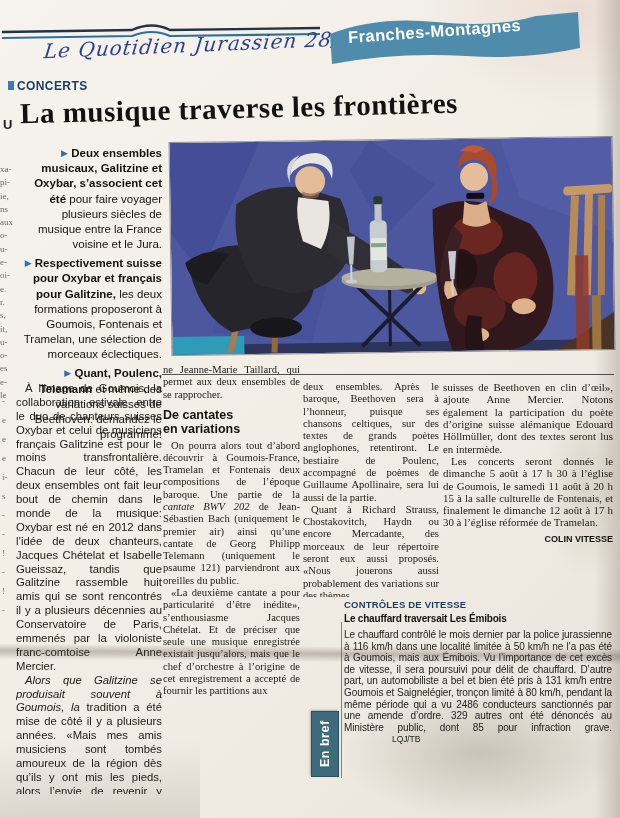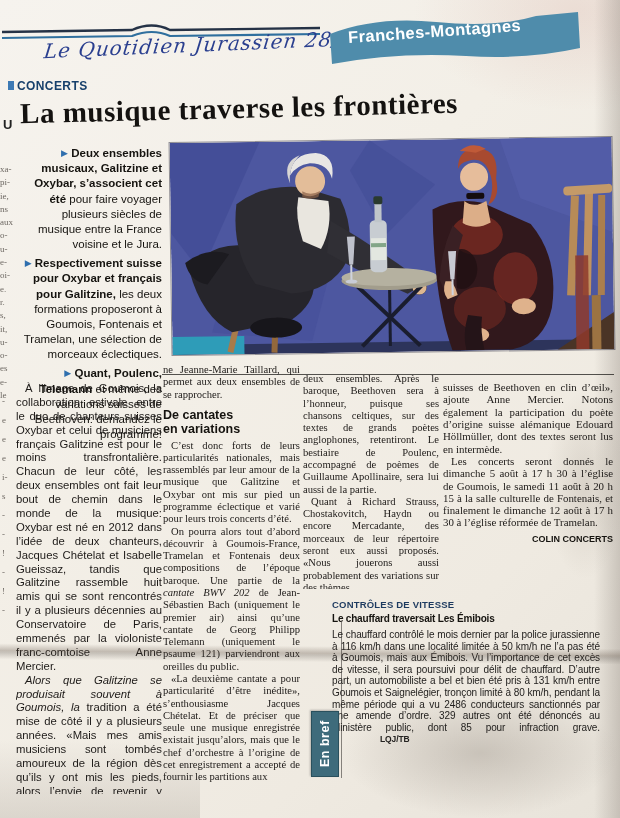--- a/index.html
+++ b/index.html
@@ -43,21 +43,21 @@
            white-space:pre-line;margin:7px 0 3px 0;text-align:left;}
   .byline{font-size:9px;font-weight:bold;color:#15130f;text-align:right;margin-top:5px;}
   
   .caption{font-size:9.8px;color:#15130f;}
   .caption b{font-weight:bold;}
   .cap-rule{height:1px;background:rgba(30,28,26,.75);}
   
   .brief-kicker{font-size:9.5px;font-weight:bold;color:#1d3a5f;letter-spacing:.2px;}
   .brief-title{font-size:10px;font-weight:bold;color:#15130f;margin:3px 0 5px 0;letter-spacing:-.2px;}
   .brief-body{font-size:10px;line-height:1.16;color:#242220;text-align:justify;letter-spacing:-.1px;}
-  .brief-credit{font-weight:bold;font-size:8.5px;margin-left:48px;}
+  .brief-credit{font-weight:normal;font-size:8.5px;margin-left:48px;}
   .enbref{background:#3e6b7b;border:1px solid #2a505d;color:#fff;font-weight:bold;
           font-size:12.5px;writing-mode:vertical-rl;transform:rotate(180deg);
           text-align:center;letter-spacing:.5px;box-shadow:1px 1px 2px rgba(0,0,0,.25);}
   .vline{width:1px;background:rgba(45,42,40,.55);}
 </style>
 </head>
 <body>
 
 <div class="page">
 
@@ -210,38 +210,37 @@
   <div class="abs col serifbody" style="left:16px;top:382px;width:146px;height:412px;overflow:hidden;">
     <p class="ind">À l’image de Goumois, la collaboration estivale entre le duo de chanteurs suisses Oxybar et celui de musiciens français Galitzine est pour le moins transfrontalière. Chacun de leur côté, les deux ensembles ont fait leur bout de chemin dans le monde de la musique: Oxybar est né en 2012 dans l’idée de deux chanteurs, Jacques Chételat et Isabelle Gueissaz, tandis que Galitzine rassemble huit amis qui se sont rencontrés il y a plusieurs décennies au Conservatoire de Paris, emmenés par la violoniste franc-comtoise Anne Mercier.</p>
     <p class="ind"><i>Alors que Galitzine se produisait souvent à Goumois, la</i><span> tradition a été mise de côté il y a plusieurs années. «Mais mes amis musiciens sont tombés amoureux de la région dès qu’ils y ont mis les pieds, alors l’envie de revenir y jouer était toujours présente», indique Anne Mercier.</span></p>
     <p class="ind">Des contacts sont donc pris, notamment par l’ancienne maire de Goumois et méloma-</p>
   </div>
 
   <div class="abs col small-serif" style="left:163px;top:364px;width:137px;height:422px;overflow:hidden;">
     <p>ne Jeanne-Marie Taillard, qui permet aux deux ensembles de se rapprocher.</p>
     <div class="subhead" style="font-family:'Liberation Sans',sans-serif;">De cantates
 en variations</div>
-    <p class="ind">C’est donc forts de leurs particularités nationales, mais rassemblés par leur amour de la musique que Galitzine et Oxybar ont mis sur pied un programme éclectique et varié pour leurs trois concerts d’été.</p>
     <p class="ind"><span>On pourra alors tout d’abord découvrir à Goumois-France, Tramelan et Fontenais deux compositions de l’époque baroque. Une partie de la </span><i>cantate BWV 202</i><span> de Jean-Sébastien Bach (uniquement le premier air) ainsi qu’une cantate de Georg Philipp Telemann (uniquement le psaume 121) parviendront aux oreilles du public.</span></p>
     <p class="ind">«La deuxième cantate a pour particularité d’être inédite», s’enthousiasme Jacques Chételat. Et de préciser que seule une musique enregistrée existait jusqu’alors, mais que le chef d’orchestre à l’origine de cet enregistrement a accepté de fournir les partitions aux</p>
   </div>
 
-  <div class="abs col small-serif" style="left:303px;top:373px;width:136px;height:216px;overflow:hidden;">
+  <div class="abs col small-serif" style="left:303px;top:381px;width:136px;height:216px;overflow:hidden;">
     <p>deux ensembles. Après le baroque, Beethoven sera à l’honneur, puisque ses chansons celtiques, sur des textes de grands poètes anglophones, retentiront. Le bestiaire de Poulenc, accompagné de poèmes de Guillaume Apollinaire, sera lui aussi de la partie.</p>
     <p class="ind">Quant à Richard Strauss, Chostakovitch, Haydn ou encore Mercadante, des morceaux de leur répertoire seront eux aussi proposés. «Nous jouerons aussi probablement des variations sur des thèmes</p>
   </div>
 
   <div class="abs col small-serif" style="left:443px;top:381px;width:170px;font-size:10.9px;line-height:1.13;">
     <p>suisses de Beethoven en clin d’œil», ajoute Anne Mercier. Notons également la participation du poète d’origine suisse alémanique Edouard Höllmüller, dont des textes seront lus en intermède.</p>
     <p class="ind">Les concerts seront donnés le dimanche 5 août à 17 h 30 à l’église de Goumois, le samedi 11 août à 20 h 15 à la salle culturelle de Fontenais, et finalement le dimanche 12 août à 17 h 30 à l’église réformée de Tramelan.</p>
-    <div class="byline" style="font-family:'Liberation Sans',sans-serif;">COLIN CONCERTS</div>
+    <div class="byline" style="font-family:'Liberation Sans',sans-serif;">COLIN VITESSE</div>
   </div>
 
   <div class="abs vline" style="left:341px;top:622px;height:156px;"></div>
-  <div class="abs" style="left:332px;top:599px;width:268px;">
+  <div class="abs" style="left:344px;top:599px;width:268px;">
     <div class="brief-kicker">CONTRÔLES DE VITESSE</div>
     <div class="brief-title">Le chauffard traversait Les Émibois</div>
     <div class="brief-body"><span>Le chauffard contrôlé le mois dernier par la police jurassienne à 116 km/h dans une localité limitée à 50 km/h ne l’a pas été à Goumois, mais aux Émibois. Vu l’importance de cet excès de vitesse, il sera poursuivi pour délit de chauffard. D’autre part, un automobiliste a bel et bien été pris à 131 km/h entre Goumois et Saignelégier, tronçon limité à 80 km/h, pendant la même période qui a vu 2486 conducteurs sanctionnés par une amende d’ordre. 329 autres ont été dénoncés au Ministère public, dont 85 pour infraction grave. </span><span class="brief-credit">LQJ/TB</span></div>
   </div>
   <div class="abs enbref" style="left:311px;top:711px;width:26px;height:64px;line-height:26px;">En bref</div>
 
   <div class="crease" style="top:646px;"></div>
 
 </div>
 

